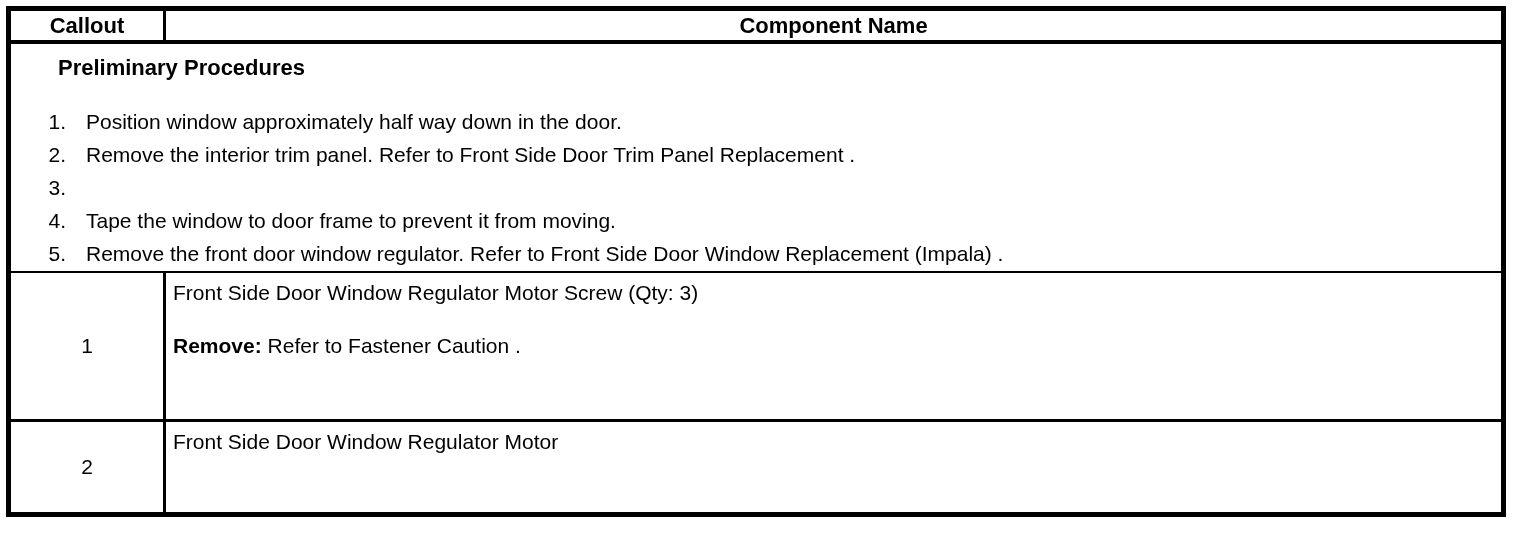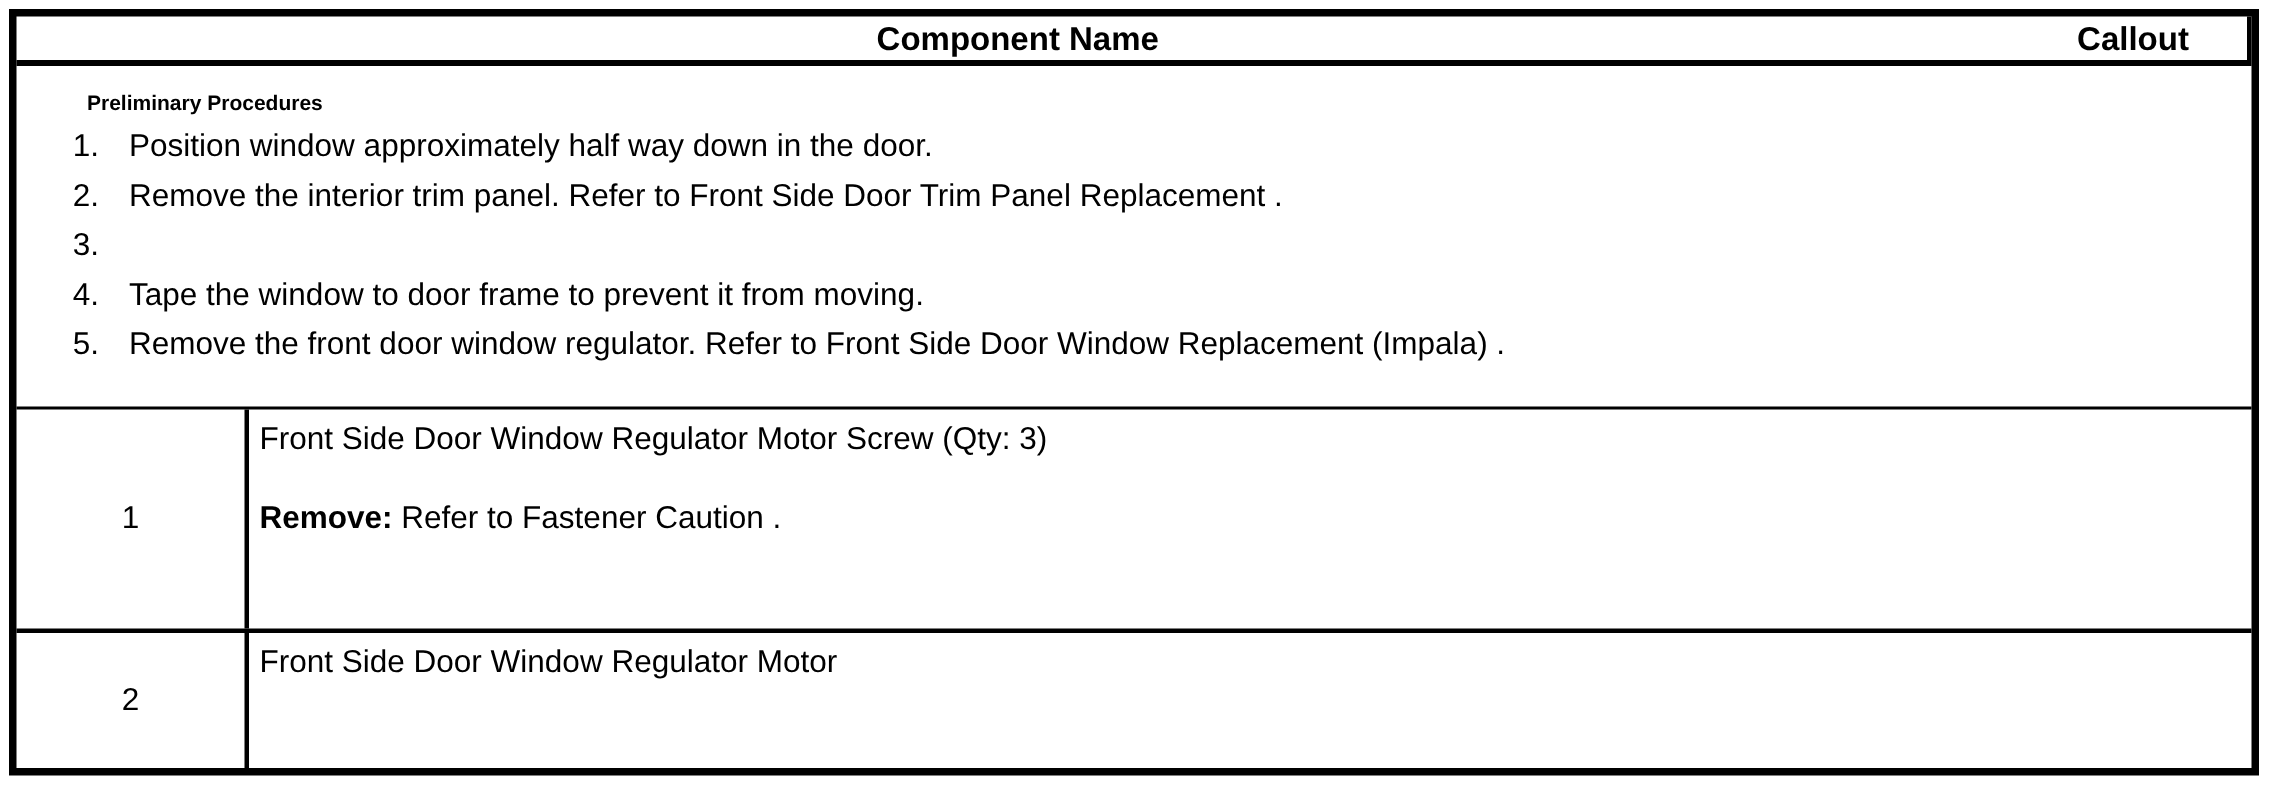--- a/index.html
+++ b/index.html
@@ -39,22 +39,23 @@
   
   .prelim-row {
     height: 229px;
     border-bottom: 2px solid #000000;
     padding-top: 11px;
     font-size: 21px;
     line-height: 26px;
   }
   .prelim-title {
     font-weight: bold;
-    font-size: 14px;
+    font-size: 22px;
     margin-left: 47px;
+    margin-bottom: 24px;
   }
   .steps { list-style: none; }
   .step {
     display: flex;
     height: 33px;
     align-items: center;
   }
   .step-num {
     flex: 0 0 34px;
     text-align: right;
@@ -88,22 +89,22 @@
   .cell-component p:last-child { margin-bottom: 0; }
   .row-2 .cell-component p { margin-bottom: 24px; }
   .bold { font-weight: bold; }
 </style>
 </head>
 <body>
 
 <div class="doc-table">
 
   <div class="hdr-row">
+    <div class="hdr-cell callout-col">Callout</div>
     <div class="hdr-cell name-col">Component Name</div>
-    <div class="hdr-cell callout-col">Callout</div>
   </div>
 
   <div class="prelim-row">
     <div class="prelim-title">Preliminary Procedures</div>
     <ol class="steps">
       <li class="step">
         <span class="step-num">1.</span>
         <span class="step-text">Position window approximately half way down in the door.</span>
       </li>
       <li class="step">

